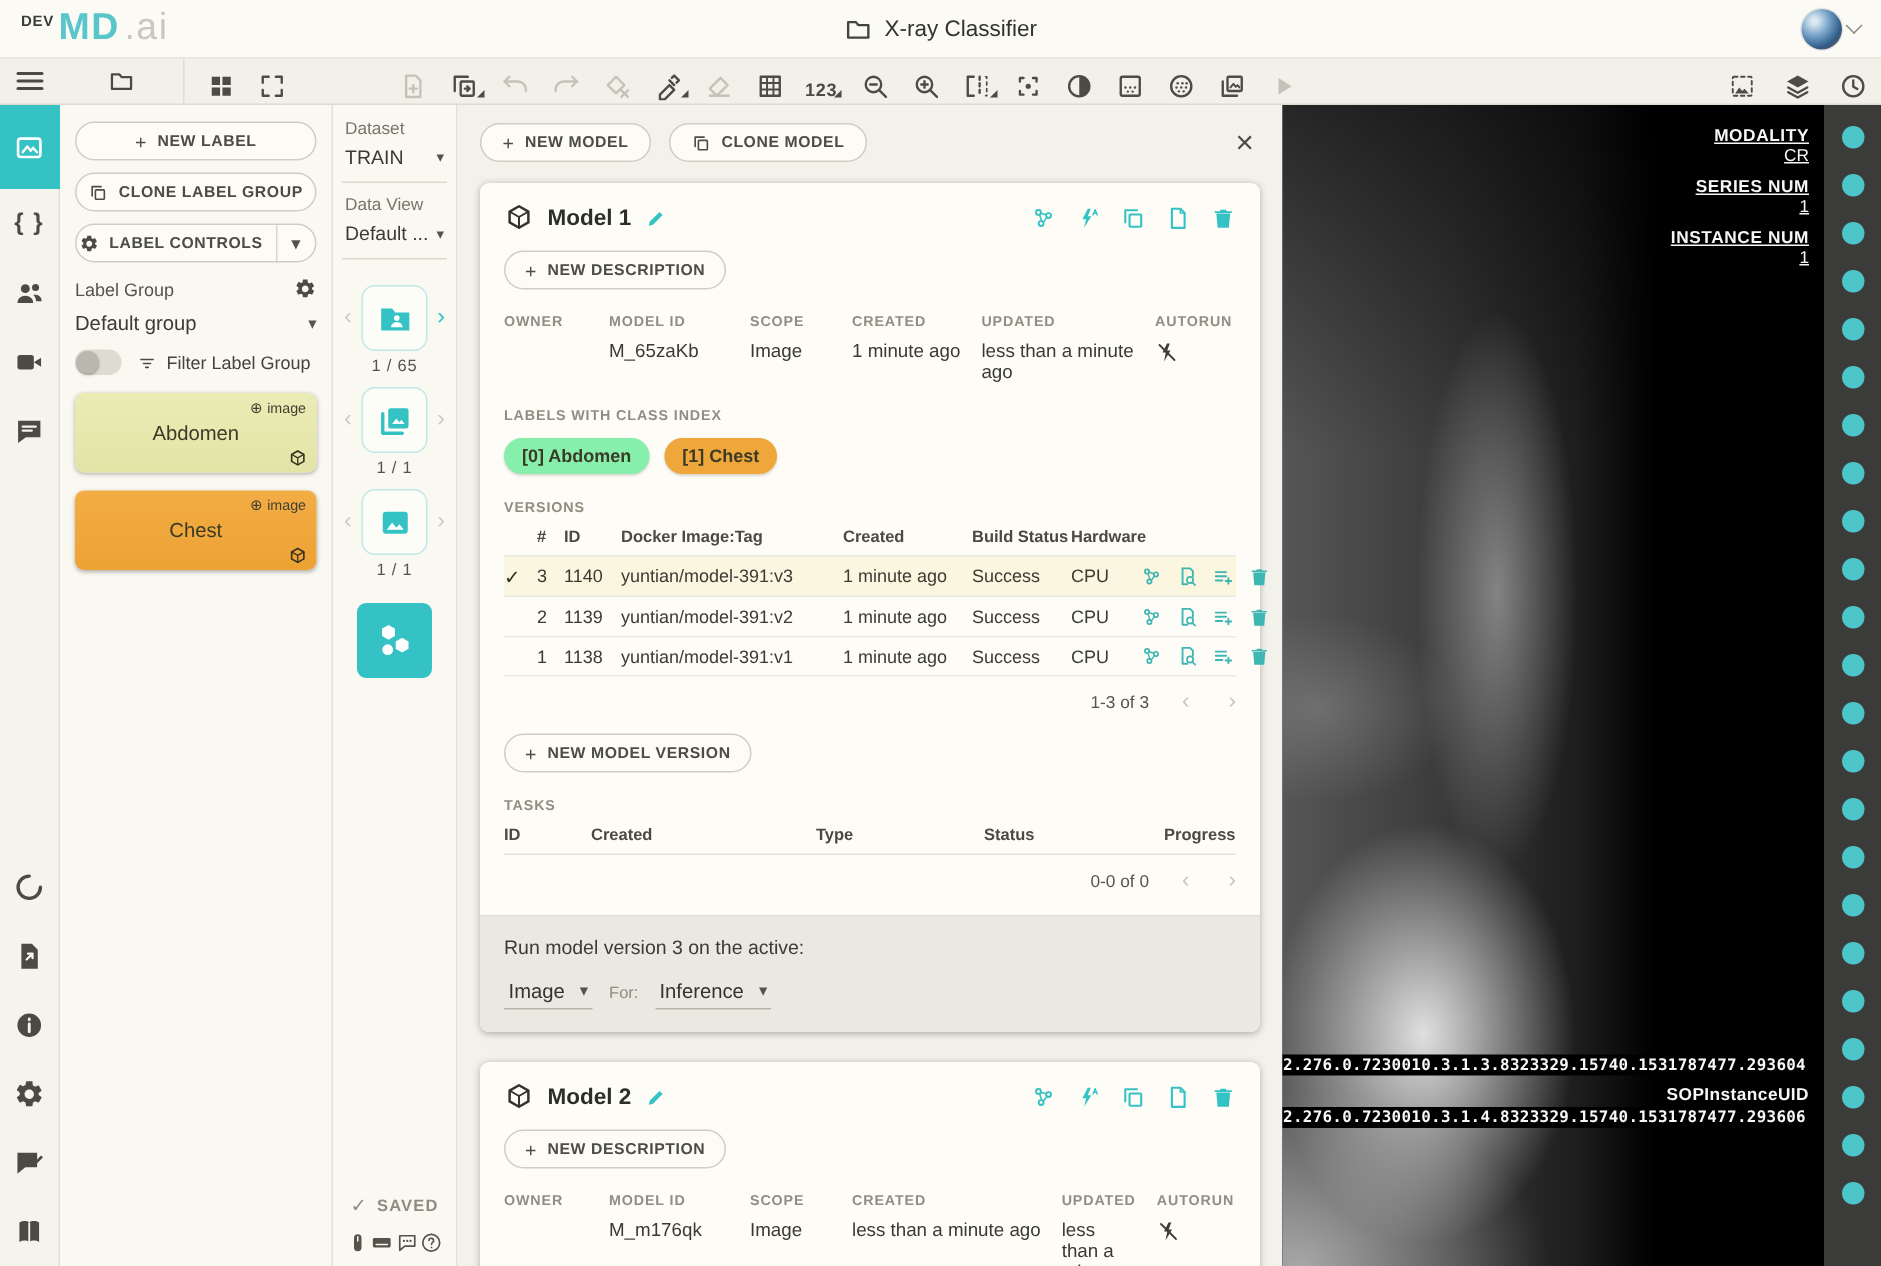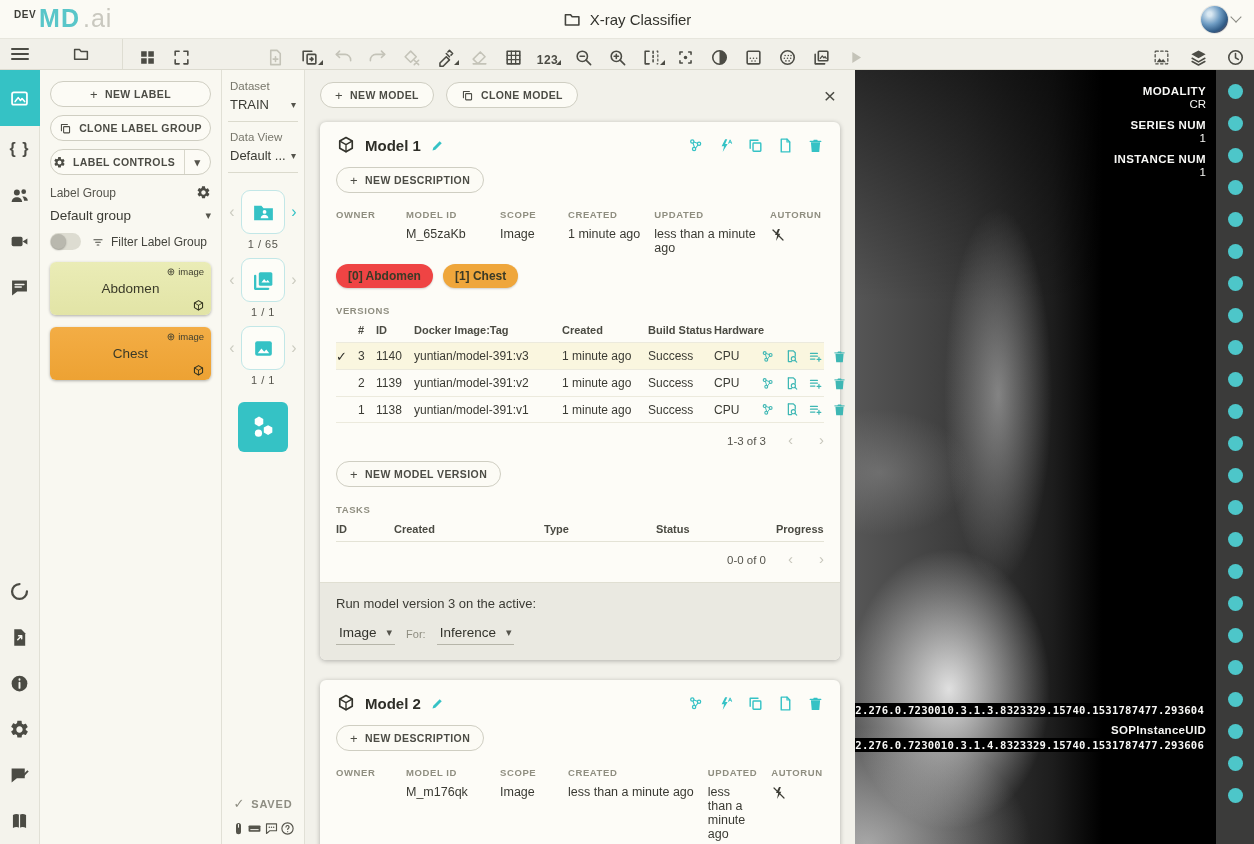--- a/index.html
+++ b/index.html
@@ -111,21 +111,21 @@
   .desc-btn { width:auto; padding:0 13px; margin:12px 0 0; }
   .meta-grid { display:grid; grid-template-columns:56px 80px 54px max-content 1fr 54px; gap:14px; margin-top:16px; }
   .meta-label { font-size:9.5px; font-weight:bold; color:#8f8e80; letter-spacing:.6px; margin-bottom:7px; }
   .meta-value { font-size:12.5px; color:#3a3a33; }
   .meta-value.bold { font-weight:normal; }
   .mini-avatar { width:20px; height:20px; border-radius:50%; background:radial-gradient(circle at 32% 30%, #d9e8f2 8%, #6e9cc3 40%, #2f5a85 68%, #8a4d41 100%); }
   .autorun-ic { color:#3d3d36; } .autorun-ic svg { width:16px; height:16px; }
   .sect-heading { font-size:9.5px; font-weight:bold; color:#8f8e80; letter-spacing:.6px; margin-top:17px; }
   .class-chips { display:flex; gap:10px; margin-top:9px; }
   .class-chip { padding:5px 12px; border-radius:13px; font-size:12px; font-weight:bold; color:#3a3a26; cursor:pointer; box-shadow:0 1px 2px rgba(0,0,0,.18); }
-  .class-chip[data-variant="abdomen"] { background:#ef4444; }
+  .class-chip[data-variant="abdomen"] { background:#86efac; }
   .class-chip[data-variant="chest"] { background:#efa63b; }
   .vgrid { display:grid; grid-template-columns:22px 18px 38px 148px 86px 66px 46px 1fr; align-items:center; }
   .v-head { font-size:11px; font-weight:bold; color:#4a4a42; padding:8px 0 6px; }
   .vrow { font-size:12px; color:#3b3b34; height:27px; border-top:1px solid #eceadd; cursor:pointer; }
   .vrow:last-of-type { border-bottom:1px solid #eceadd; }
   .vrow[data-active="true"] { background:#faf6df; }
   .c-mark { font-size:13px; color:#2e2e28; }
   .c-actions { display:flex; justify-content:flex-end; gap:9px; color:#3eb7b4; padding-right:2px; }
   .c-actions .ic { cursor:pointer; } .c-actions svg { width:15px; height:15px; }
   .pag-row { display:flex; align-items:flex-end; justify-content:flex-end; gap:22px; margin-top:9px; font-size:11.5px; color:#55544c; }
@@ -148,21 +148,21 @@
   .xray { position:absolute; left:0; top:0; bottom:0; width:247px;
     background:
       radial-gradient(145px 200px ellipse at 38% 80%, rgba(252,252,252,.85), rgba(252,252,252,0) 70%),
       radial-gradient(75px 260px ellipse at 58% 42%, rgba(215,215,215,.5), transparent 72%),
       radial-gradient(130px 90px ellipse at 10% 52%, rgba(160,160,160,.38), transparent 70%),
       radial-gradient(210px 150px ellipse at 5% 100%, rgba(235,235,235,.55), transparent 78%),
       linear-gradient(180deg, rgba(0,0,0,.55), rgba(0,0,0,0) 30%),
       linear-gradient(90deg, #565656 0%, #3a3a3a 45%, #1d1d1d 80%, #000 100%);
   }
   .overlay-top { position:absolute; top:15px; right:48px; text-align:right; color:#f7f7f5; }
-  .ov-item { margin-bottom:9px; }
+  .ov-item { margin-bottom:9px;text-decoration:underline; }
   .ov-label { font-size:11.5px; font-weight:bold; letter-spacing:.4px; }
   .ov-value { font-size:11.5px; margin-top:1px; }
   .overlay-bottom { position:absolute; bottom:92px; right:48px; text-align:right; color:#f7f7f5; }
   .uid-label { font-size:11.5px; font-weight:bold; letter-spacing:.3px; margin-top:7px; }
   .uid-value { font-family:"DejaVu Sans Mono", monospace; font-size:10.6px; font-weight:bold; background:#000; padding:1px 2px; margin-top:2px; display:inline-block; letter-spacing:.2px; }
   .dots-rail { position:absolute; right:0; top:0; bottom:0; width:38px; background:#3b3b3a; display:flex; flex-direction:column; align-items:center; padding-top:14px; gap:17px; overflow:hidden; }
   .dot { width:15px; height:15px; border-radius:50%; background:#4dc6c9; flex:none; cursor:pointer; }
   .ic { display:inline-flex; }
 </style>
 </head>
@@ -766,20 +766,21 @@
               <div class="meta-label">UPDATED</div>
               <div class="meta-value">less than a minute ago</div>
             </div>
           <div><div class="meta-label">AUTORUN</div><span class="autorun-ic ic">
                 <svg viewBox="0 0 24 24" fill="none" stroke="currentColor" stroke-width="2" stroke-linecap="round" stroke-linejoin="round" width="100%" height="100%">
                   <path fill="currentColor" stroke="none" d="M12 3L7.5 12h3.3L9 21l6.5-11h-3.3L14.8 3z"></path>
                   <path d="M4.5 4.5l15 15" stroke-width="1.8"></path>
                 </svg>
               </span></div>
         </div>
+        <div class="sect-heading">LABELS WITH CLASS INDEX</div>
         <div class="class-chips">
 
         <span class="class-chip" data-variant="abdomen">[0] Abdomen</span>
             <span class="class-chip" data-variant="chest">[1] Chest</span>
           </div>
         <div class="sect-heading">VERSIONS</div>
         <div class="vgrid v-head">
           <span></span>
           <span>#</span>
           <span>ID</span>

